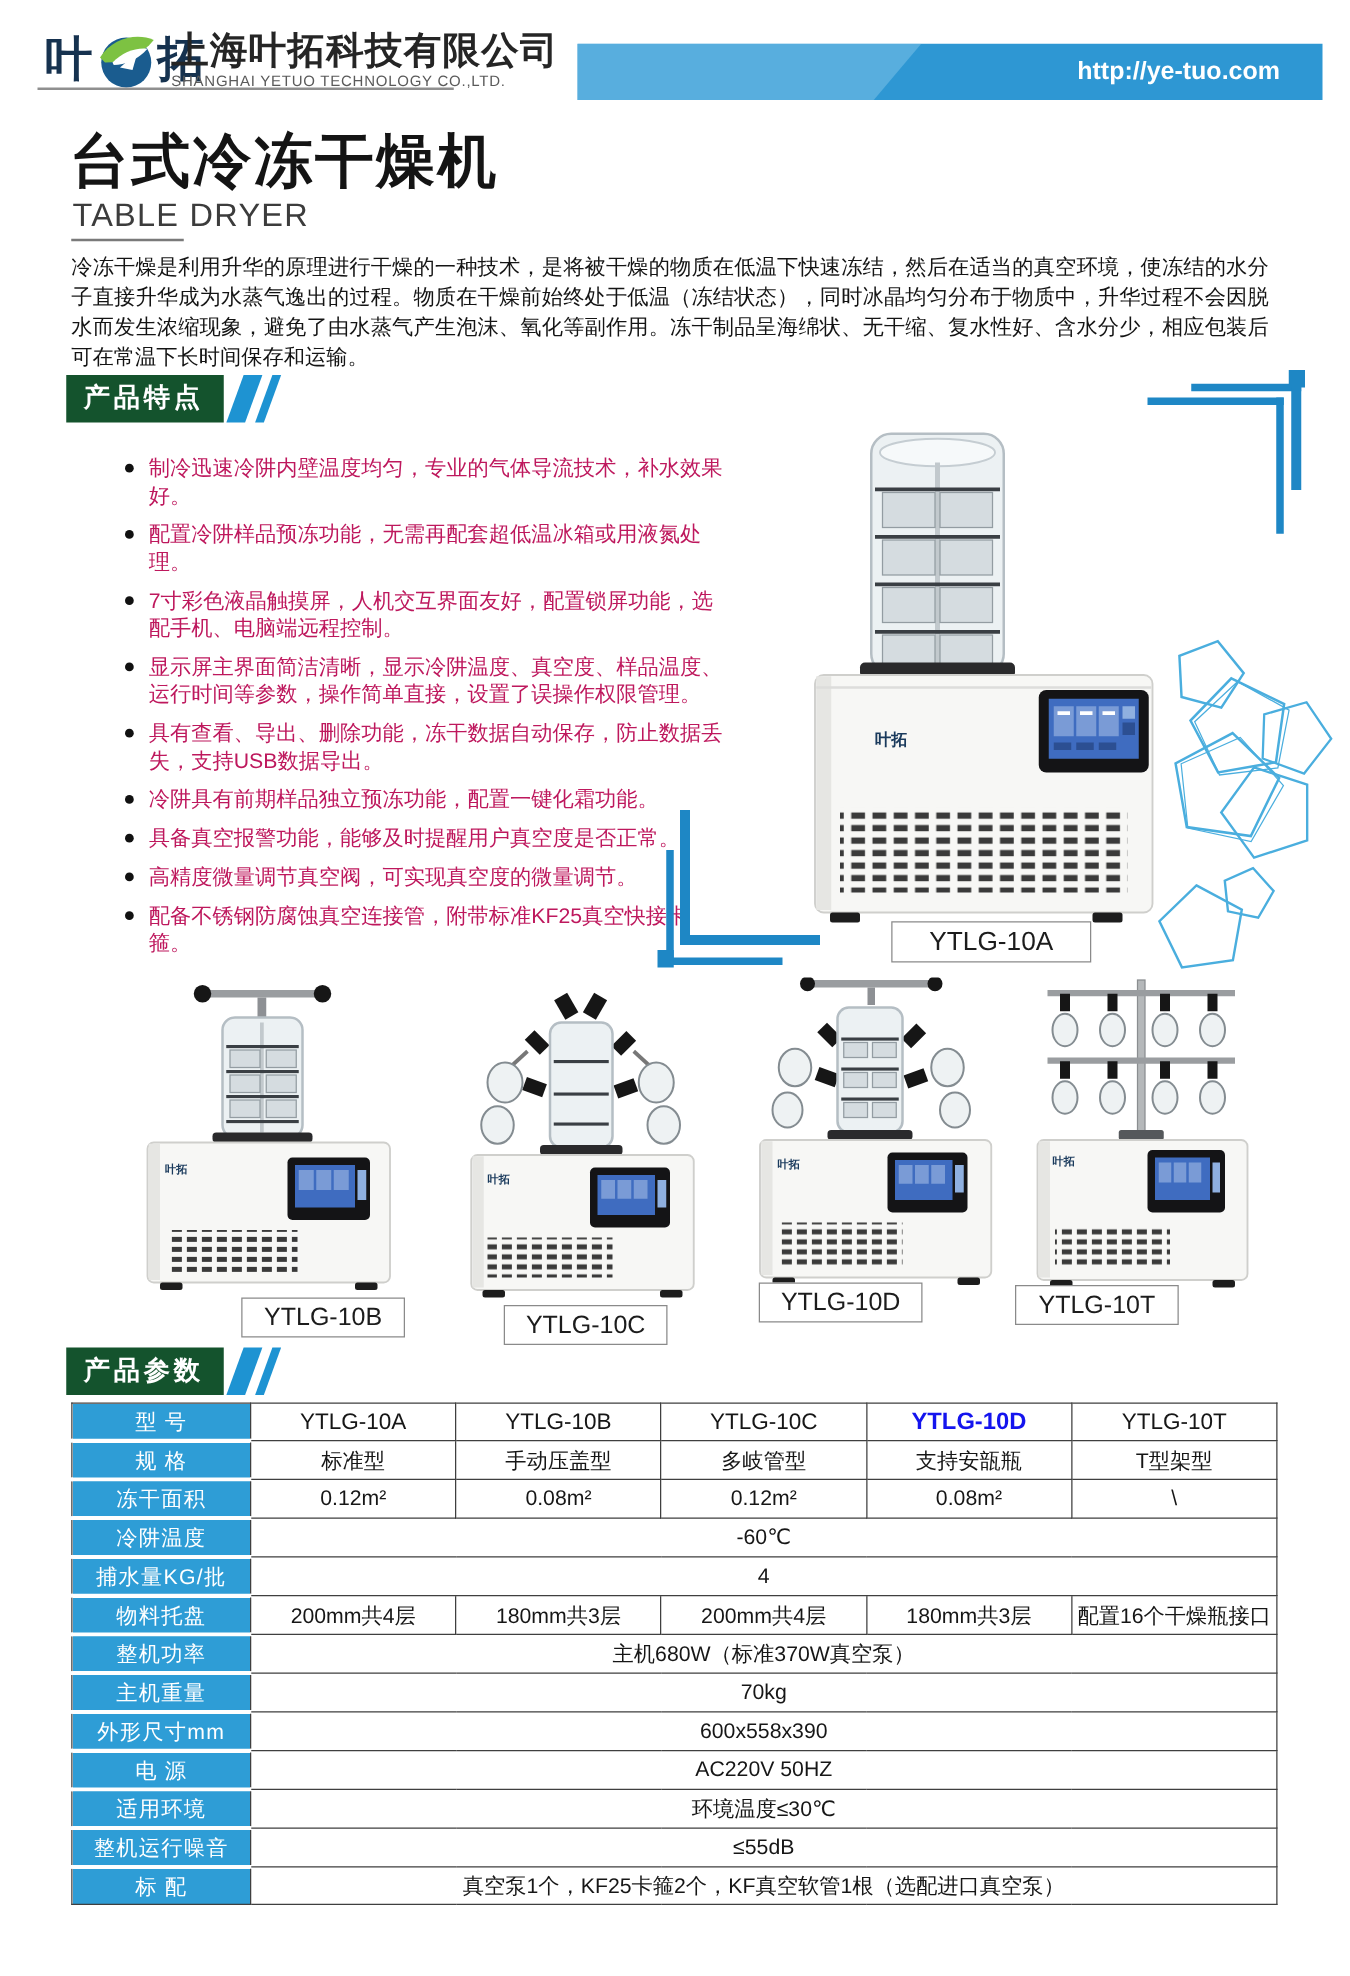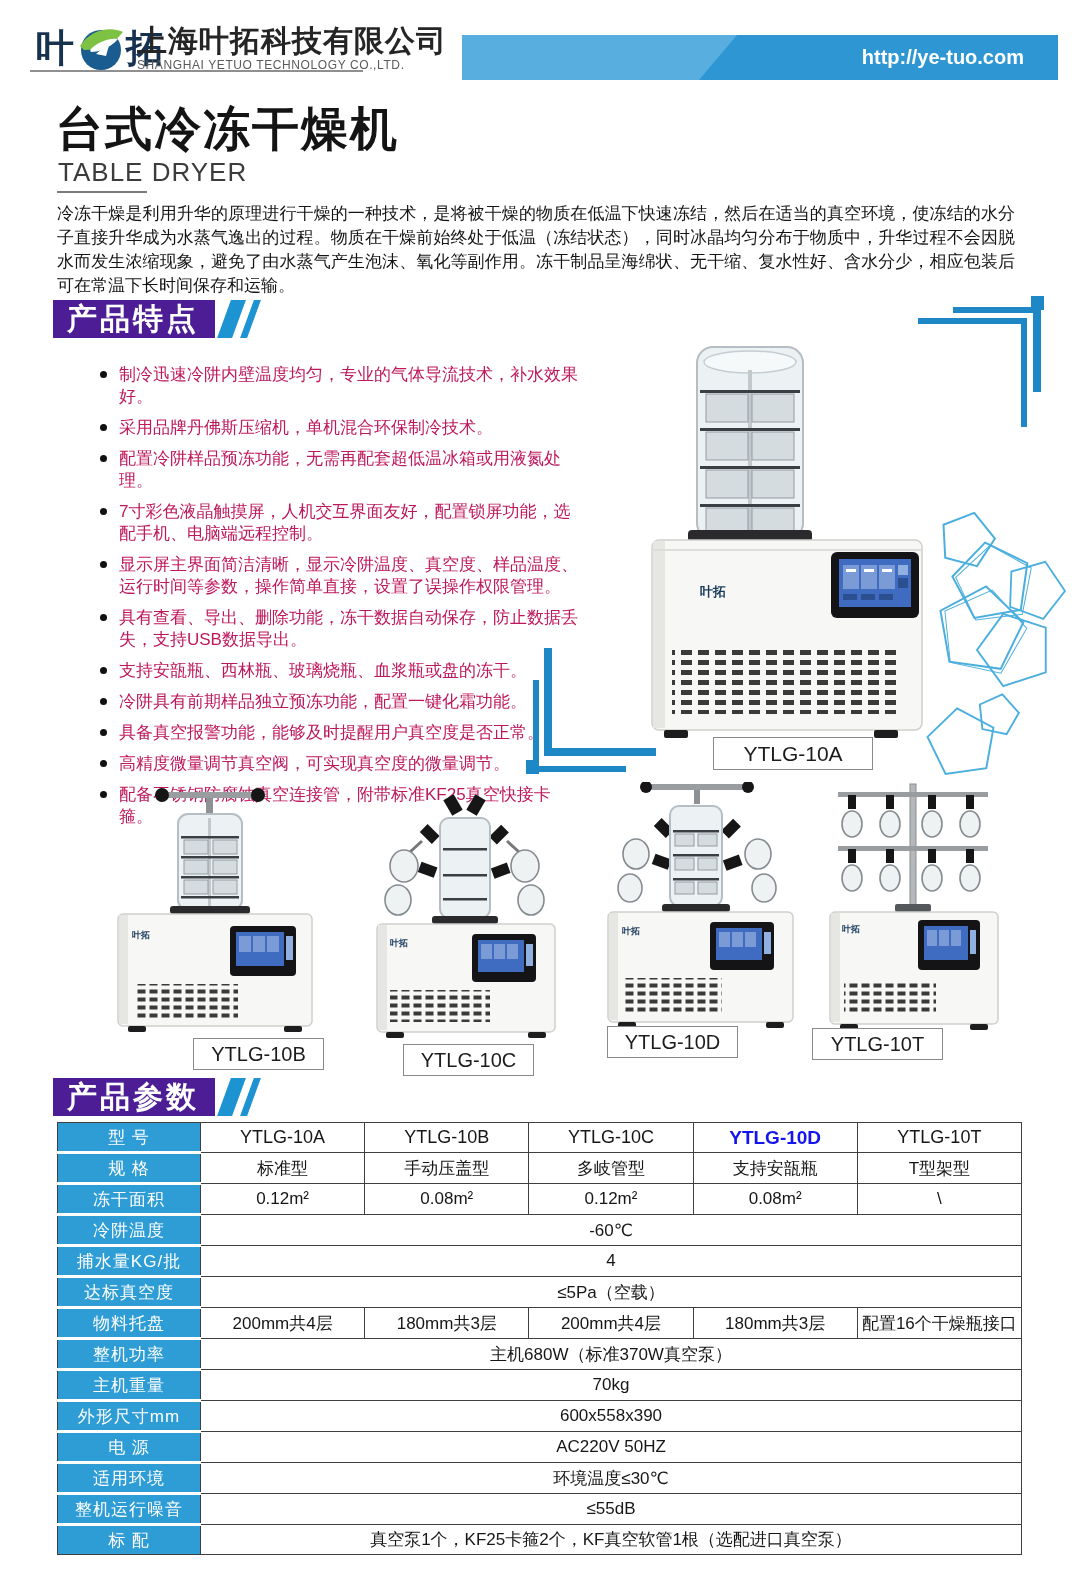--- a/index.html
+++ b/index.html
@@ -20,21 +20,21 @@
     clip-path:polygon(0 0,100% 0,calc(100% - 38px) 100%,0 100%);}
   .banner-url{position:absolute;right:34px;top:0;line-height:45px;color:#ffffff;font-size:20px;font-weight:bold;}
   
   .title-cn{position:absolute;left:56px;top:98px;font-size:47px;font-weight:900;color:#141414;letter-spacing:2px;}
   .title-en{position:absolute;left:58px;top:157px;font-size:26px;color:#3c3c3c;letter-spacing:1px;}
   .title-rule{position:absolute;left:57px;top:191px;width:90px;height:2px;background:#7a7a7a;}
   
   .intro{position:absolute;left:57px;top:202px;width:958px;font-size:17px;line-height:24px;
     text-align:justify;color:#141414;}
   
-  .sec{position:absolute;height:38px;background:#4c1d95;color:#fff;font-size:30px;font-weight:bold;
+  .sec{position:absolute;height:38px;background:#14532d;color:#fff;font-size:21px;font-weight:bold;
     letter-spacing:3px;line-height:38px;padding:0 16px 0 14px;}
   .sec-tail{position:absolute;top:0;height:38px;background:#1e93d2;transform:skewX(-20deg);}
   .sec-tail.t1{right:-24px;width:15px;}
   .sec-tail.t2{right:-39px;width:7px;}
   
   .features{position:absolute;left:58px;top:348px;width:486px;}
   .features li{list-style:none;position:relative;padding-left:21px;font-size:17px;line-height:22px;
     margin:0 0 9px 0;color:#be185d;}
   .features li::before{content:"";position:absolute;left:2px;top:7px;width:7px;height:7px;border-radius:50%;background:#111;}
   
@@ -101,26 +101,24 @@
 
   <div class="intro">冷冻干燥是利用升华的原理进行干燥的一种技术，是将被干燥的物质在低温下快速冻结，然后在适当的真空环境，使冻结的水分子直接升华成为水蒸气逸出的过程。物质在干燥前始终处于低温（冻结状态），同时冰晶均匀分布于物质中，升华过程不会因脱水而发生浓缩现象，避免了由水蒸气产生泡沫、氧化等副作用。冻干制品呈海绵状、无干缩、复水性好、含水分少，相应包装后可在常温下长时间保存和运输。</div>
 
   <div class="sec" style="left:53px;top:300px;">
     <span>产品特点</span>
     <span class="sec-tail t1"></span>
     <span class="sec-tail t2"></span>
   </div>
   <ul class="features">
     <li>制冷迅速冷阱内壁温度均匀，专业的气体导流技术，补水效果好。</li>
-    <li>采用品牌丹佛斯压缩机，单机混合环保制冷技术。</li>
     <li>配置冷阱样品预冻功能，无需再配套超低温冰箱或用液氮处理。</li>
     <li>7寸彩色液晶触摸屏，人机交互界面友好，配置锁屏功能，选配手机、电脑端远程控制。</li>
     <li>显示屏主界面简洁清晰，显示冷阱温度、真空度、样品温度、运行时间等参数，操作简单直接，设置了误操作权限管理。</li>
     <li>具有查看、导出、删除功能，冻干数据自动保存，防止数据丢失，支持USB数据导出。</li>
-    <li>支持安瓿瓶、西林瓶、玻璃烧瓶、血浆瓶或盘的冻干。</li>
     <li>冷阱具有前期样品独立预冻功能，配置一键化霜功能。</li>
     <li>具备真空报警功能，能够及时提醒用户真空度是否正常。</li>
     <li>高精度微量调节真空阀，可实现真空度的微量调节。</li>
     <li>配备不锈钢防腐蚀真空连接管，附带标准KF25真空快接卡箍。</li>
   </ul>
 
   <svg class="fig" style="left:900px;top:283px;" width="150" height="150" viewBox="0 0 150 150">
     <g fill="#1e87c5">
       <rect x="53" y="24" width="88" height="6"></rect>
         <rect x="133" y="24" width="8" height="85"></rect>
@@ -418,24 +416,20 @@
     </tr>
     <tr>
       <td class="lab">冷阱温度</td>
       <td colspan="5">-60℃</td>
     </tr>
     <tr>
       <td class="lab">捕水量KG/批</td>
       <td colspan="5">4</td>
     </tr>
     <tr>
-      <td class="lab">达标真空度</td>
-      <td colspan="5">≤5Pa（空载）</td>
-    </tr>
-    <tr>
       <td class="lab">物料托盘</td>
       <td>200mm共4层</td>
       <td>180mm共3层</td>
       <td>200mm共4层</td>
       <td>180mm共3层</td>
       <td>配置16个干燥瓶接口</td>
     </tr>
     <tr>
       <td class="lab">整机功率</td>
       <td colspan="5">主机680W（标准370W真空泵）</td>

